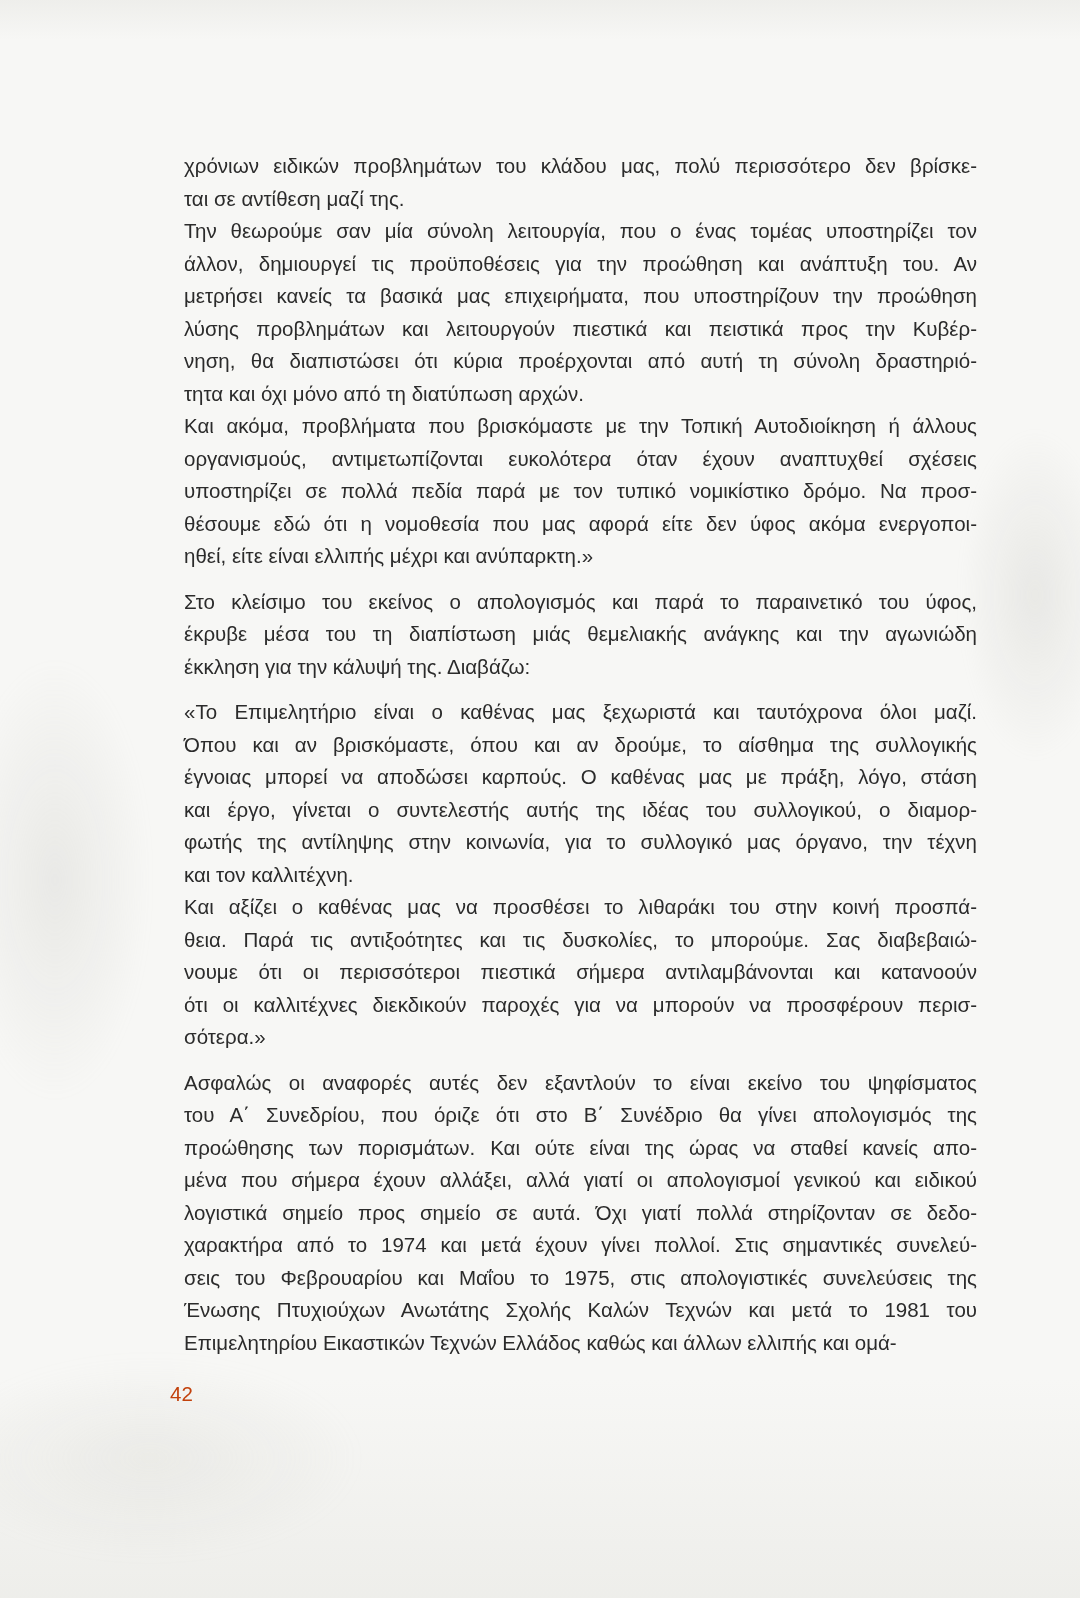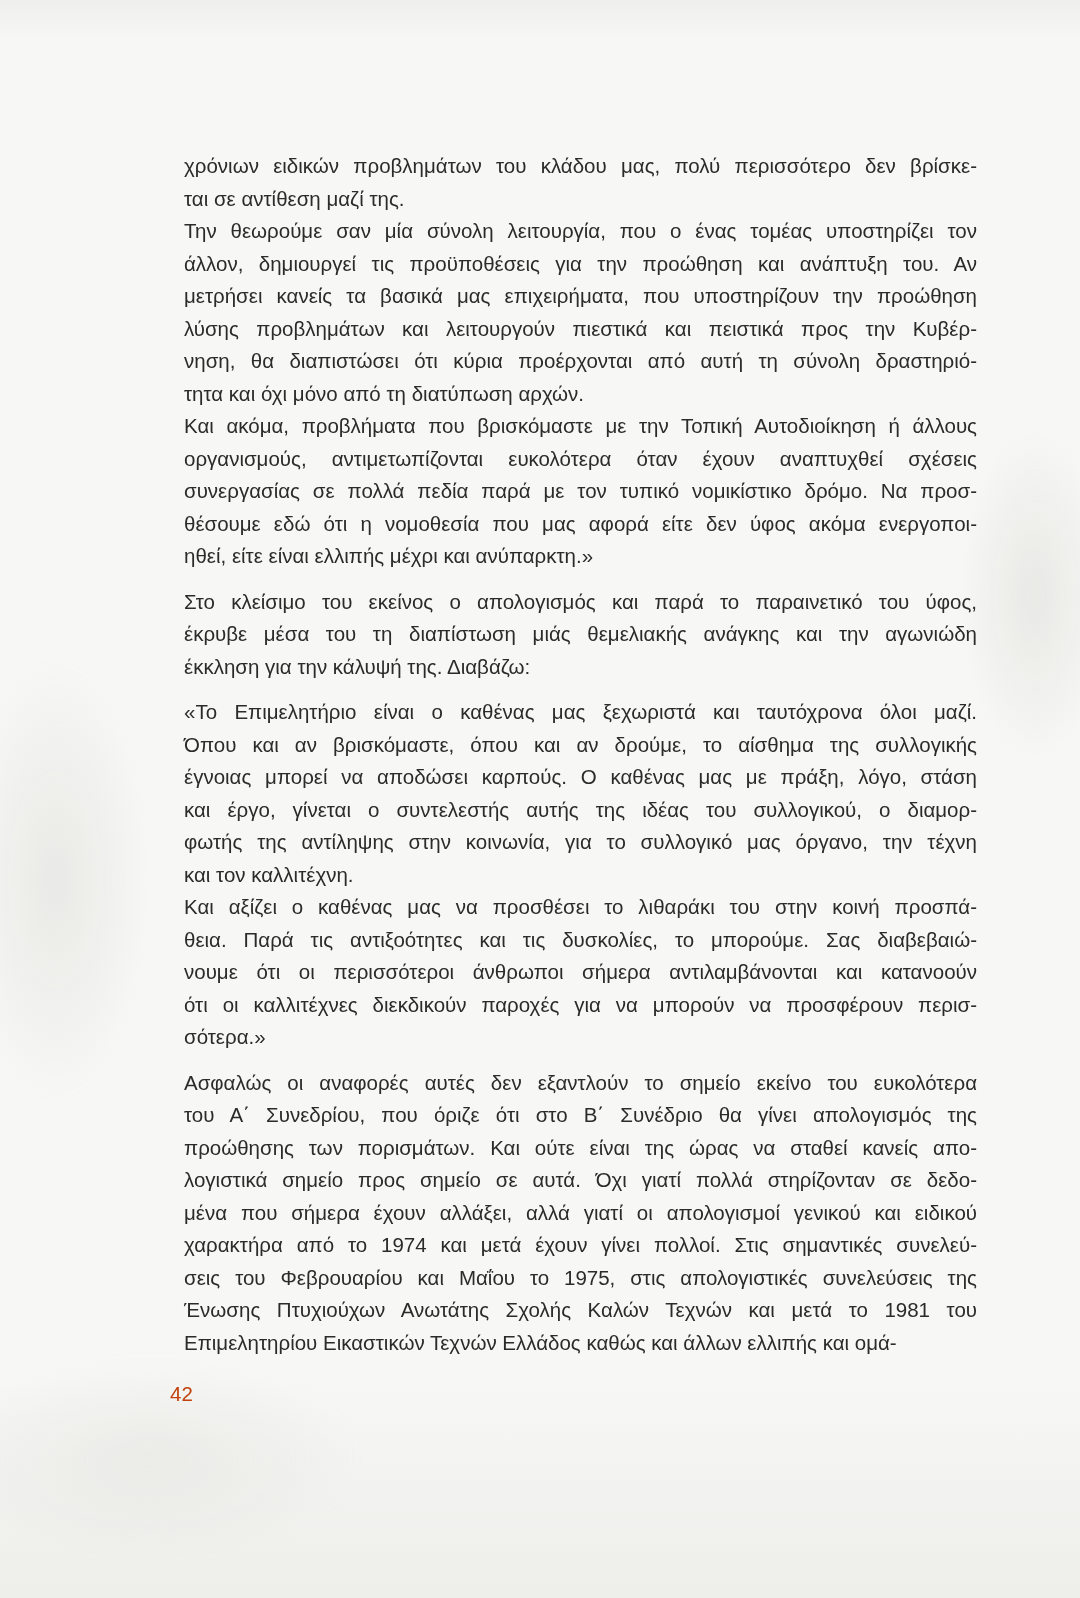--- a/index.html
+++ b/index.html
@@ -91,50 +91,50 @@
         <span class="line fill">Την θεωρούμε σαν μία σύνολη λειτουργία, που ο ένας τομέας υποστηρίζει τον</span>
         <span class="line fill">άλλον, δημιουργεί τις προϋποθέσεις για την προώθηση και ανάπτυξη του. Αν</span>
         <span class="line fill">μετρήσει κανείς τα βασικά μας επιχειρήματα, που υποστηρίζουν την προώθηση</span>
         <span class="line fill">λύσης προβλημάτων και λειτουργούν πιεστικά και πειστικά προς την Κυβέρ-</span>
         <span class="line fill">νηση, θα διαπιστώσει ότι κύρια προέρχονται από αυτή τη σύνολη δραστηριό-</span>
         <span class="line">τητα και όχι μόνο από τη διατύπωση αρχών.</span>
       </p>
       <p class="para">
         <span class="line fill">Και ακόμα, προβλήματα που βρισκόμαστε με την Τοπική Αυτοδιοίκηση ή άλλους</span>
         <span class="line fill">οργανισμούς, αντιμετωπίζονται ευκολότερα όταν έχουν αναπτυχθεί σχέσεις</span>
-        <span class="line fill">συνεργασίας σε πολλά πεδία παρά με τον τυπικό νομικίστικο δρόμο. Να προσ-</span>
+        <span class="line fill">υποστηρίζει σε πολλά πεδία παρά με τον τυπικό νομικίστικο δρόμο. Να προσ-</span>
         <span class="line fill">θέσουμε εδώ ότι η νομοθεσία που μας αφορά είτε δεν ύφος ακόμα ενεργοποι-</span>
         <span class="line">ηθεί, είτε είναι ελλιπής μέχρι και ανύπαρκτη.»</span>
       </p>
       <p class="para spaced">
         <span class="line fill">Στο κλείσιμο του εκείνος ο απολογισμός και παρά το παραινετικό του ύφος,</span>
         <span class="line fill">έκρυβε μέσα του τη διαπίστωση μιάς θεμελιακής ανάγκης και την αγωνιώδη</span>
         <span class="line">έκκληση για την κάλυψή της. Διαβάζω:</span>
       </p>
       <p class="para spaced">
         <span class="line fill">«Το Επιμελητήριο είναι ο καθένας μας ξεχωριστά και ταυτόχρονα όλοι μαζί.</span>
         <span class="line fill">Όπου και αν βρισκόμαστε, όπου και αν δρούμε, το αίσθημα της συλλογικής</span>
         <span class="line fill">έγνοιας μπορεί να αποδώσει καρπούς. Ο καθένας μας με πράξη, λόγο, στάση</span>
         <span class="line fill">και έργο, γίνεται ο συντελεστής αυτής της ιδέας του συλλογικού, ο διαμορ-</span>
         <span class="line fill">φωτής της αντίληψης στην κοινωνία, για το συλλογικό μας όργανο, την τέχνη</span>
         <span class="line">και τον καλλιτέχνη.</span>
       </p>
       <p class="para">
         <span class="line fill">Και αξίζει ο καθένας μας να προσθέσει το λιθαράκι του στην κοινή προσπά-</span>
         <span class="line fill">θεια. Παρά τις αντιξοότητες και τις δυσκολίες, το μπορούμε. Σας διαβεβαιώ-</span>
-        <span class="line fill">νουμε ότι οι περισσότεροι άνθρωποι σήμερα αντιλαμβάνονται και κατανοούν</span>
+        <span class="line fill">νουμε ότι οι περισσότεροι πιεστικά σήμερα αντιλαμβάνονται και κατανοούν</span>
         <span class="line fill">ότι οι καλλιτέχνες διεκδικούν παροχές για να μπορούν να προσφέρουν περισ-</span>
         <span class="line">σότερα.»</span>
       </p>
       <p class="para spaced">
-        <span class="line fill">Ασφαλώς οι αναφορές αυτές δεν εξαντλούν το σημείο εκείνο του ευκολότερα</span>
+        <span class="line fill">Ασφαλώς οι αναφορές αυτές δεν εξαντλούν το είναι εκείνο του ψηφίσματος</span>
         <span class="line fill">του Α΄ Συνεδρίου, που όριζε ότι στο Β΄ Συνέδριο θα γίνει απολογισμός της</span>
         <span class="line fill">προώθησης των πορισμάτων. Και ούτε είναι της ώρας να σταθεί κανείς απο-</span>
+        <span class="line fill">μένα που σήμερα έχουν αλλάξει, αλλά γιατί οι απολογισμοί γενικού και ειδικού</span>
         <span class="line fill">λογιστικά σημείο προς σημείο σε αυτά. Όχι γιατί πολλά στηρίζονταν σε δεδο-</span>
-        <span class="line fill">μένα που σήμερα έχουν αλλάξει, αλλά γιατί οι απολογισμοί γενικού και ειδικού</span>
         <span class="line fill">χαρακτήρα από το 1974 και μετά έχουν γίνει πολλοί. Στις σημαντικές συνελεύ-</span>
         <span class="line fill">σεις του Φεβρουαρίου και Μαΐου το 1975, στις απολογιστικές συνελεύσεις της</span>
         <span class="line fill">Ένωσης Πτυχιούχων Ανωτάτης Σχολής Καλών Τεχνών και μετά το 1981 του</span>
         <span class="line">Επιμελητηρίου Εικαστικών Τεχνών Ελλάδος καθώς και άλλων ελλιπής και ομά-</span>
       </p>
     </main>
 
   <div class="page-number">42</div>
 </div>
 

